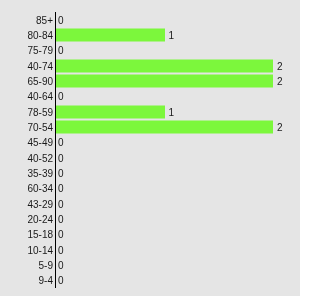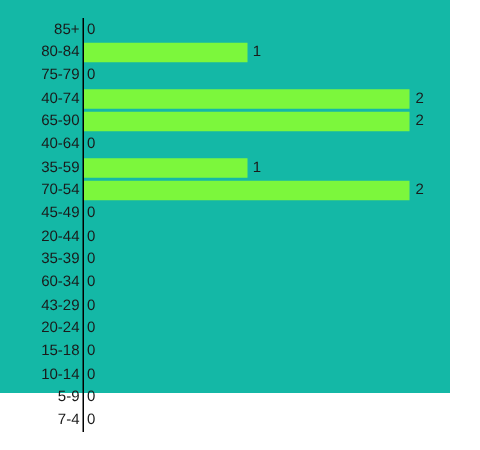--- a/index.html
+++ b/index.html
@@ -9,22 +9,22 @@
   }
   body {
     width: 300px;
     height: 300px;
     overflow: hidden;
     font-family: "Liberation Sans", sans-serif;
   }
   #chart-root {
     position: relative;
     width: 300px;
-    height: 262px;
-    background: #14b8a6;
+    height: 296px;
+    background: #e5e5e5;
   }
   
   #axis-line {
     position: absolute;
     left: 55px;
     top: 12px;
     width: 1px;
     height: 276px;
     background: #000000;
     z-index: 3;
@@ -119,41 +119,41 @@
           <div class="val-label" style="left: 221px;">2</div>
         </div>
       </div>
       <div class="row">
         <div class="cat-label">40-64</div>
         <div class="bar-area">
           <div class="val-label" style="left: 2px;">0</div>
         </div>
       </div>
       <div class="row">
-        <div class="cat-label">35-59</div>
+        <div class="cat-label">78-59</div>
         <div class="bar-area">
           <div class="bar" style="width: 108.5px; background: rgb(124, 247, 60);"></div>
           <div class="val-label" style="left: 112.5px;">1</div>
         </div>
       </div>
       <div class="row">
         <div class="cat-label">70-54</div>
         <div class="bar-area">
           <div class="bar" style="width: 217px; background: rgb(124, 247, 60);"></div>
           <div class="val-label" style="left: 221px;">2</div>
         </div>
       </div>
       <div class="row">
         <div class="cat-label">45-49</div>
         <div class="bar-area">
           <div class="val-label" style="left: 2px;">0</div>
         </div>
       </div>
       <div class="row">
-        <div class="cat-label">20-44</div>
+        <div class="cat-label">40-52</div>
         <div class="bar-area">
           <div class="val-label" style="left: 2px;">0</div>
         </div>
       </div>
       <div class="row">
         <div class="cat-label">35-39</div>
         <div class="bar-area">
           <div class="val-label" style="left: 2px;">0</div>
         </div>
       </div>
@@ -187,19 +187,19 @@
           <div class="val-label" style="left: 2px;">0</div>
         </div>
       </div>
       <div class="row">
         <div class="cat-label">5-9</div>
         <div class="bar-area">
           <div class="val-label" style="left: 2px;">0</div>
         </div>
       </div>
       <div class="row">
-        <div class="cat-label">7-4</div>
+        <div class="cat-label">9-4</div>
         <div class="bar-area">
           <div class="val-label" style="left: 2px;">0</div>
         </div>
       </div>
     </div>
 </div>
 
 </body></html>

